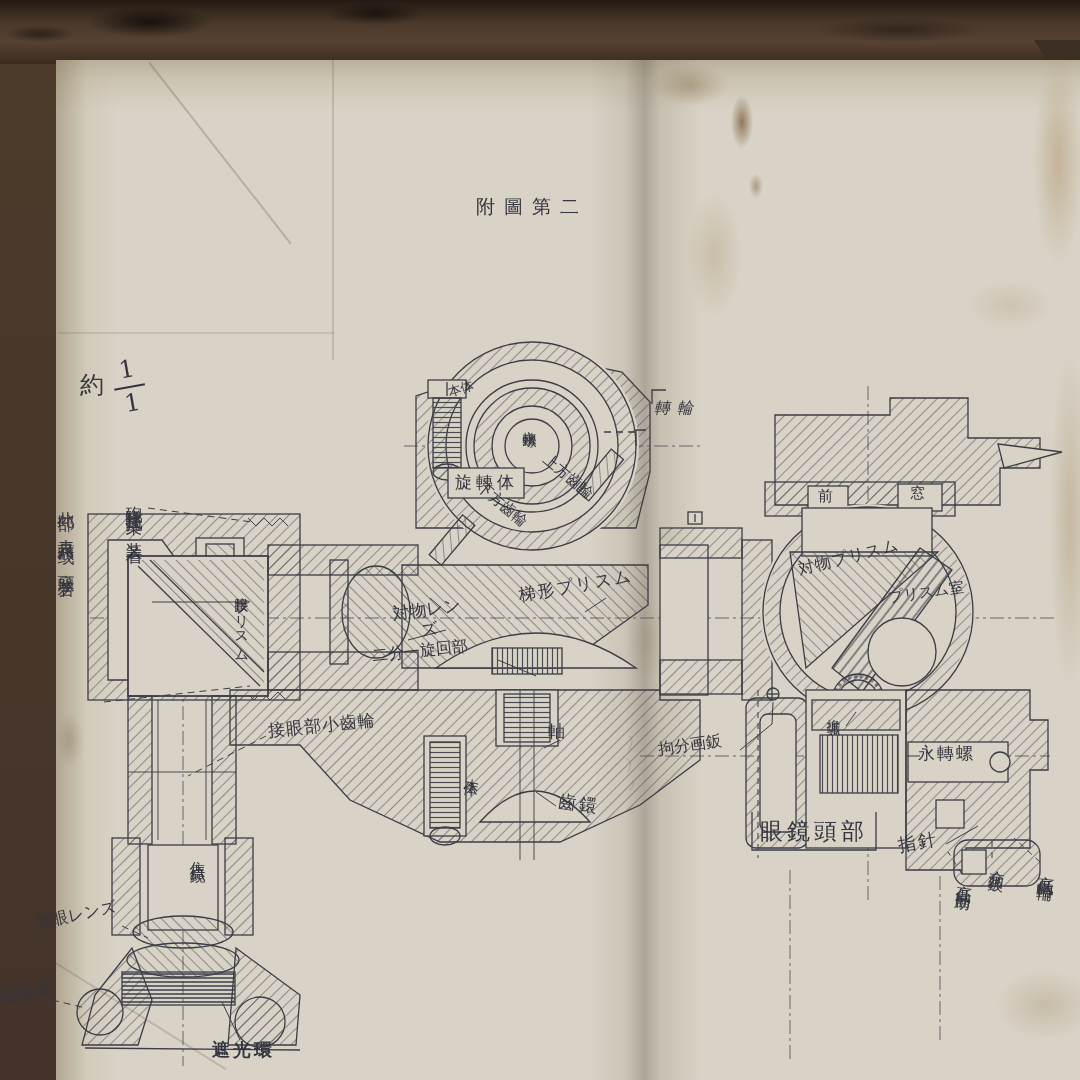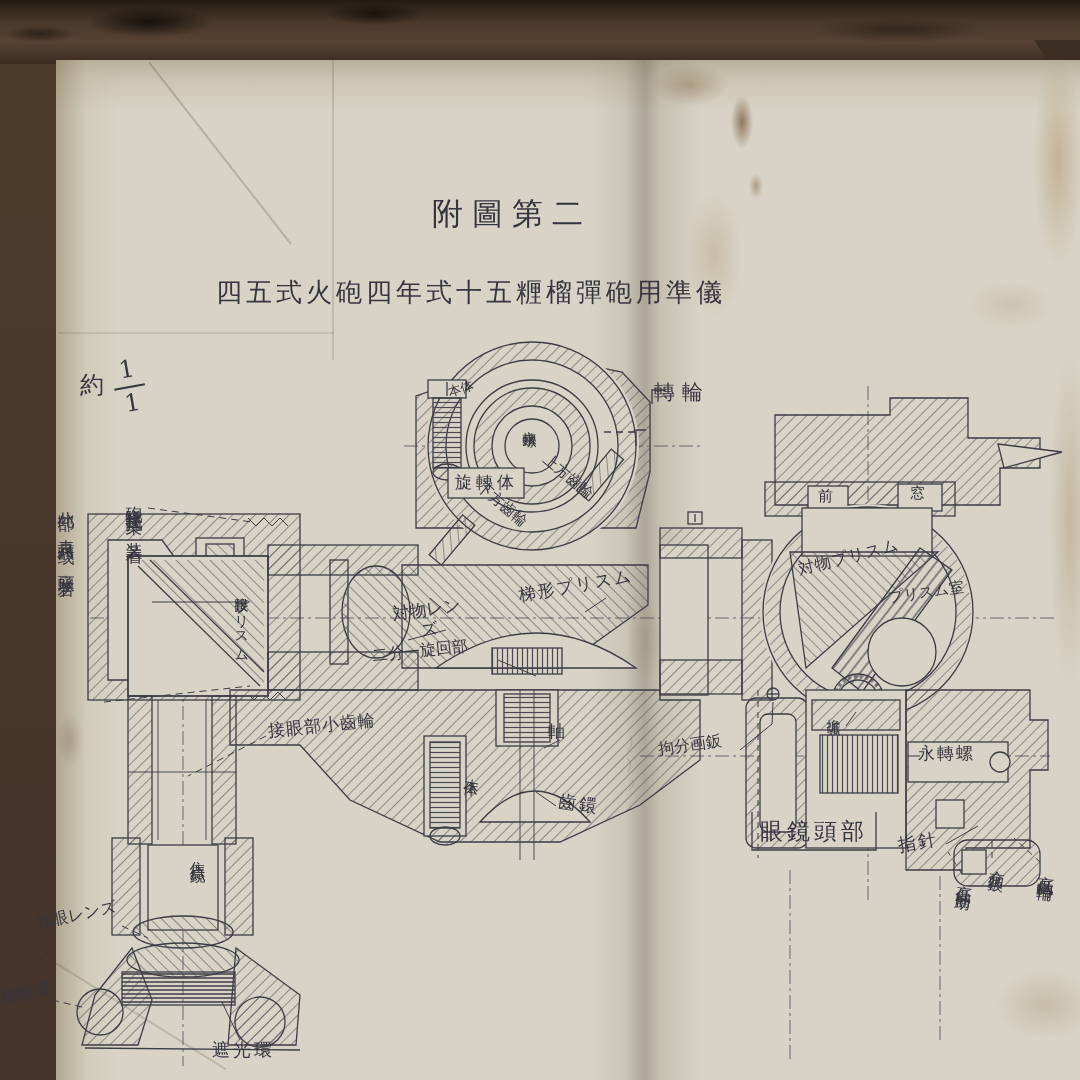--- a/index.html
+++ b/index.html
@@ -248,31 +248,30 @@
       <path d="M240,1040 L222,1002"></path>
       <path d="M758,690 V858" stroke-dasharray="6 5"></path>
       <path d="M920,756 H908"></path>
     </g>
 
     <g stroke="#8a8070" stroke-width="1" fill="none" opacity="0.5">
       <path d="M630,736 q5,6 -2,14 M626,758 q8,4 2,14 M632,780 q4,6 -3,10"></path>
     </g>
   </svg>
 
-  <div class="lbl" style="left:432px;top:196px;font-size:31px;letter-spacing:9px;">附圖第二</div>
-  <div class="lbl" style="left:216px;top:278px;font-size:26px;letter-spacing:4px;">四五式火砲四年式十五糎榴彈砲用準儀</div>
+  <div class="lbl" style="left:476px;top:196px;font-size:19px;letter-spacing:9px;">附圖第二</div>
   <div class="lbl" style="left:80px;top:356px;font-size:24px;">
     <span>約</span><span class="frac"><span class="num">1</span><span class="den">1</span></span>
   </div>
 
   <div class="lbl v" style="left:124px;top:492px;font-size:17px;height:250px;">砲隊鏡托架ニ装着ス</div>
   <div class="lbl v" style="left:56px;top:498px;font-size:17px;height:310px;">此部ハ表尺頭或ハ座頭若ク</div>
   <div class="lbl" style="left:448px;top:382px;font-size:13px;transform:rotate(-18deg);">本体</div>
   <div class="lbl v" style="left:522px;top:420px;font-size:14px;height:58px;letter-spacing:1px;">永轉螺</div>
-  <div class="lbl" style="left:654px;top:380px;font-size:21px;letter-spacing:7px;">轉輪</div>
+  <div class="lbl" style="left:654px;top:399px;font-size:16px;letter-spacing:7px;font-style:italic;">轉輪</div>
   <div class="lbl" style="left:455px;top:473px;font-size:17px;letter-spacing:4px;font-family:Liberation Serif, serif;">旋轉体</div>
   <div class="lbl" style="left:538px;top:468px;font-size:15px;transform:rotate(40deg);">上方齒輪</div>
   <div class="lbl" style="left:472px;top:496px;font-size:15px;transform:rotate(40deg);">下方齒輪</div>
   <div class="lbl v" style="left:234px;top:586px;font-size:14px;height:120px;letter-spacing:1px;">接眼プリスム</div>
   <div class="lbl" style="left:390px;top:600px;font-size:17px;width:76px;white-space:normal;text-align:center;transform:rotate(-8deg);">対物レンズ</div>
   <div class="lbl" style="left:372px;top:642px;font-size:16px;transform:rotate(-6deg);">二分一旋回部</div>
   <div class="lbl" style="left:518px;top:576px;font-size:17px;letter-spacing:2px;transform:rotate(-10deg);">梯形プリスム</div>
   <div class="lbl" style="left:268px;top:716px;font-size:17px;letter-spacing:1px;transform:rotate(-6deg);">接眼部小齒輪</div>
   <div class="lbl" style="left:548px;top:722px;font-size:17px;">軸</div>
   <div class="lbl v" style="left:460px;top:766px;font-size:15px;height:64px;transform:rotate(10deg);">本体</div>
@@ -285,14 +284,14 @@
   <div class="lbl" style="left:658px;top:736px;font-size:16px;transform:rotate(-8deg);">拘分画鈑</div>
   <div class="lbl" style="left:760px;top:818px;font-size:23px;letter-spacing:4px;">眼鏡頭部</div>
   <div class="lbl" style="left:918px;top:744px;font-size:17px;letter-spacing:2px;">永轉螺</div>
   <div class="lbl" style="left:898px;top:832px;font-size:18px;letter-spacing:2px;transform:rotate(-10deg);">指針</div>
   <div class="lbl v" style="left:1032px;top:862px;font-size:17px;height:115px;transform:rotate(6deg);">高低轉輪</div>
   <div class="lbl v" style="left:984px;top:858px;font-size:16px;height:85px;transform:rotate(8deg);">介画鈑</div>
   <div class="lbl v" style="left:950px;top:872px;font-size:16px;height:105px;transform:rotate(8deg);">高低補助</div>
   <div class="lbl v" style="left:188px;top:848px;font-size:16px;height:86px;">焦点鏡</div>
   <div class="lbl" style="left:36px;top:906px;font-size:16px;transform:rotate(-12deg);">接眼レンズ</div>
   <div class="lbl" style="left:0px;top:984px;font-size:17px;transform:rotate(-10deg);">接眼環</div>
-  <div class="lbl" style="left:212px;top:1040px;font-size:18px;letter-spacing:3px;">遮光環</div>
+  <div class="lbl" style="left:212px;top:1040px;font-size:18px;letter-spacing:3px;font-weight:bold;">遮光環</div>
 </div>
 
 </body></html>

